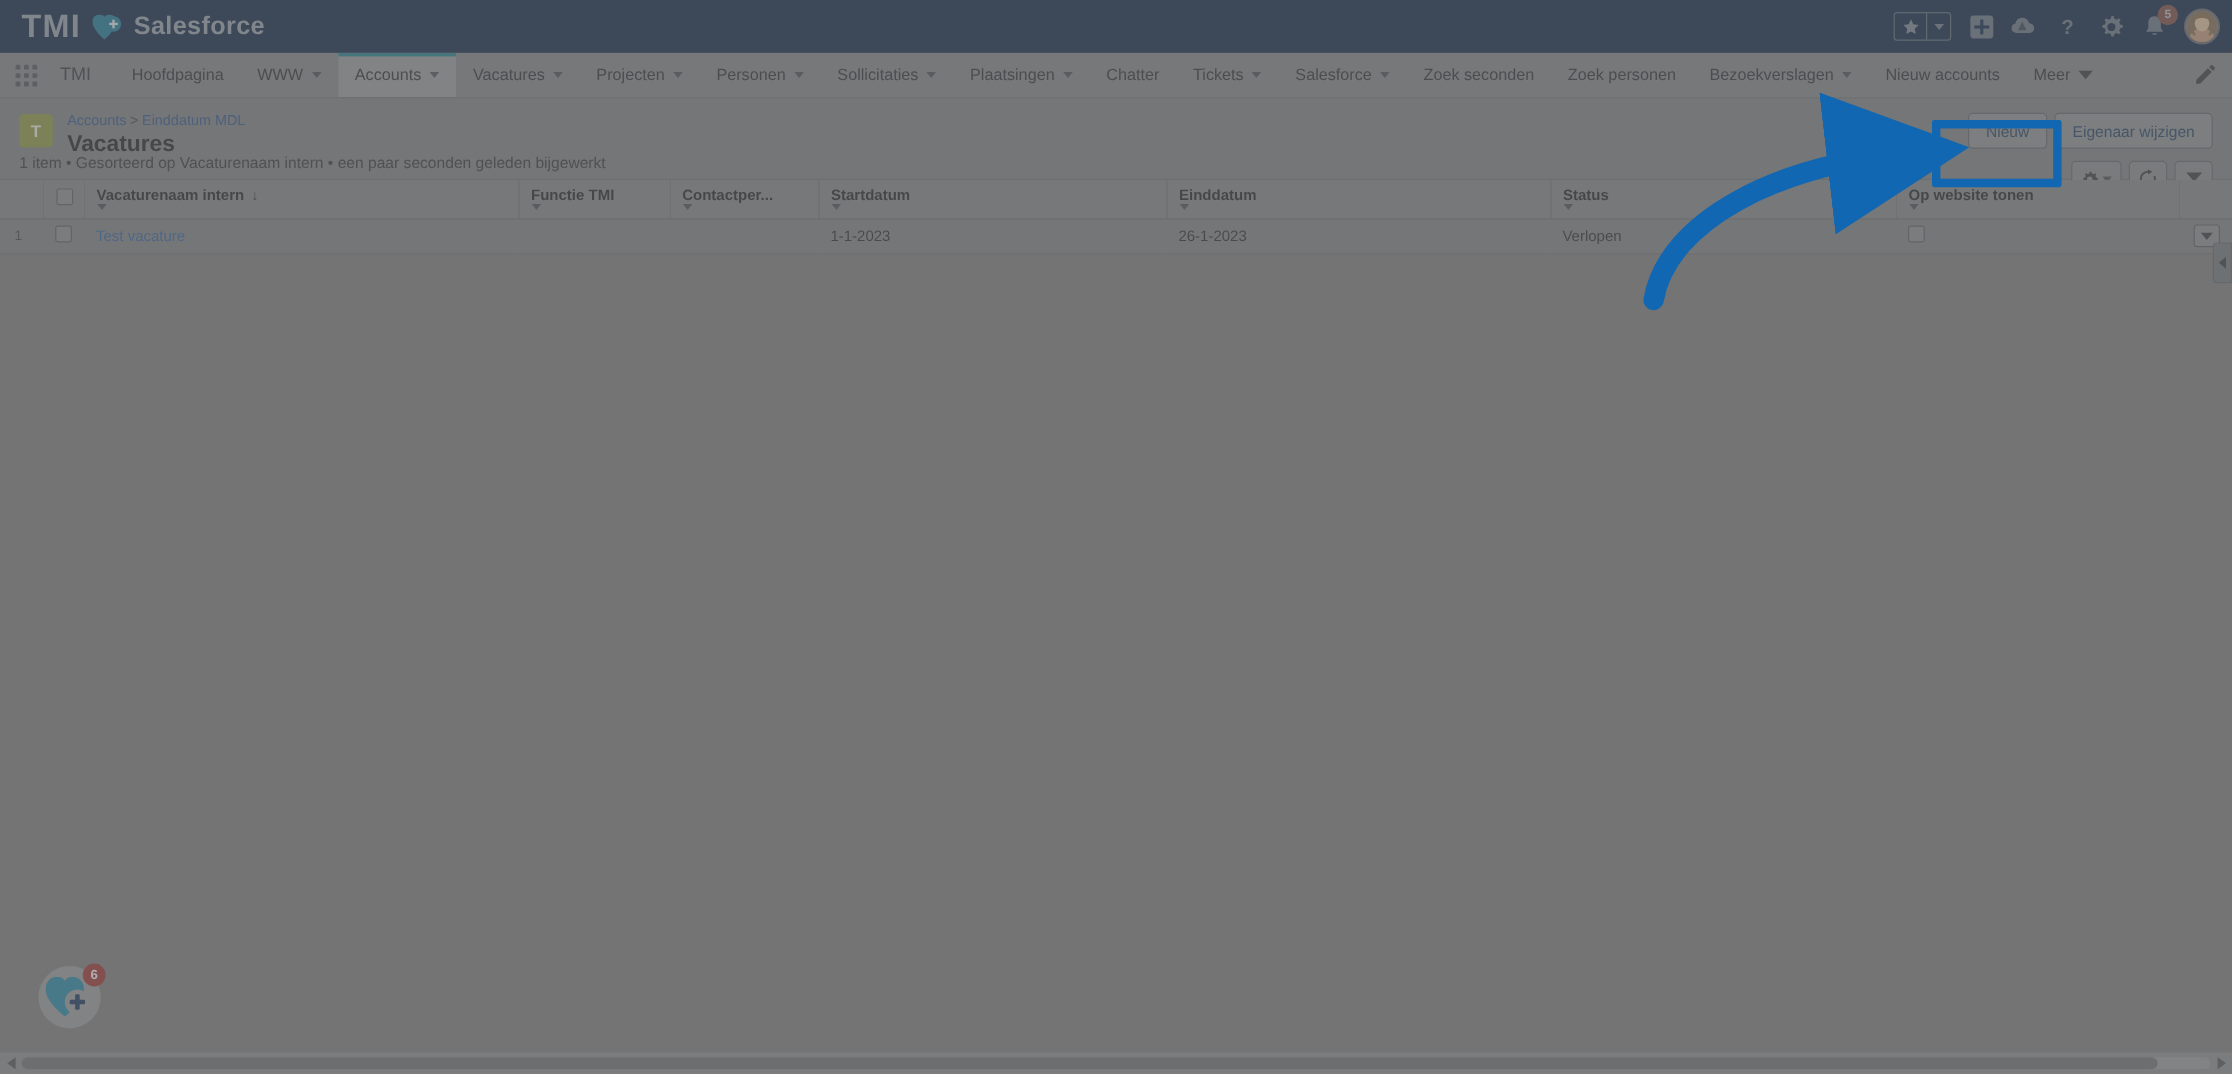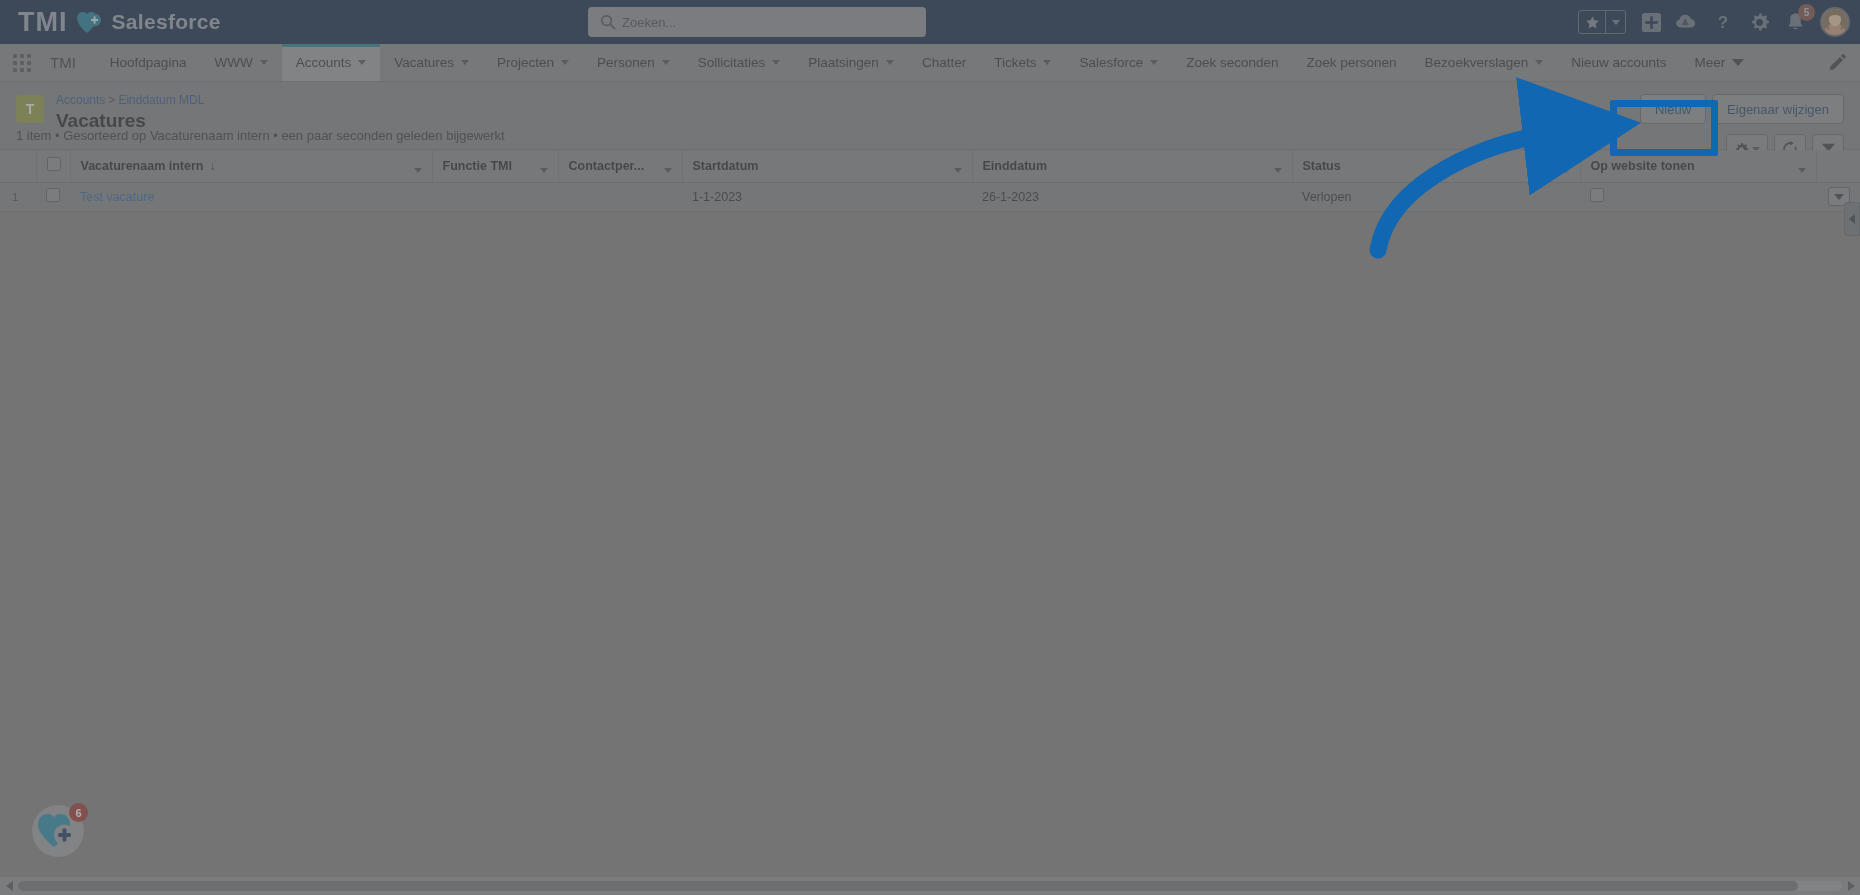--- a/index.html
+++ b/index.html
@@ -107,21 +107,21 @@
   .meta-line { position: absolute; left: 16px; bottom: 6px; font-size: 13px; color: #2b2f33; }
 
   
   .table-wrap { position: relative; background: #7c7c7c; }
   table { width: 100%; border-collapse: collapse; table-layout: fixed; }
   thead th {
     background: #83868a; border-bottom: 1px solid #6b6e72; border-right: 1px solid #74777b;
     height: 32px; font-size: 12.5px; font-weight: 700; color: #17191c; text-align: left;
     padding: 0 10px; position: relative;
   }
-  thead th .th-inner { display: flex; align-items: flex-end; justify-content: space-between; }
+  thead th .th-inner { display: flex; align-items: flex-start; justify-content: space-between; flex-direction: column; }
   thead th .th-label { display: flex; align-items: center; gap: 6px; }
   .sort-arrow { font-size: 12px; color: #2a2d31; }
   tbody td {
     height: 29px; font-size: 12.5px; color: #1d2124; padding: 0 10px;
     border-bottom: 1px solid #6f7276; background: #7f8286;
   }
   .col-num { width: 36px; text-align: left; color: #3b3f44; font-size: 11.5px; padding-left: 12px; }
   .col-chk { width: 34px; }
   .cellbox {
     width: 14px; height: 14px; border: 1px solid #55595e; border-radius: 2px; background: #8b8e92; display: inline-block;
@@ -184,29 +184,20 @@
         <svg width="26" height="22" viewBox="0 0 26 22">
           <path d="M10 21 C2 14 0 9 0 6 C0 2.5 2.5 0 6 0 C8 0 9.5 1 10 2.2 C10.5 1 12 0 14 0 C17.5 0 20 2.5 20 6 C20 9 18 14 10 21 Z" fill="#11789a"></path>
           <circle cx="17.5" cy="8" r="6.5" fill="#11789a"></circle>
           <rect x="16.6" y="4.4" width="1.9" height="7.2" fill="#e8eef2"></rect>
           <rect x="14" y="7" width="7.2" height="1.9" fill="#e8eef2"></rect>
         </svg>
       </span>
       <span class="logo-sf">Salesforce</span>
     </div>
 
-    <div class="search-wrap">
-      <span class="search-icon-g">
-        <svg width="16" height="16" viewBox="0 0 16 16">
-          <circle cx="6.6" cy="6.6" r="4.8" fill="none" stroke="#2f3439" stroke-width="1.7"></circle>
-          <line x1="10.2" y1="10.2" x2="14.6" y2="14.6" stroke="#2f3439" stroke-width="1.9" stroke-linecap="round"></line>
-        </svg>
-      </span>
-      <input class="search-box" placeholder="Zoeken..." style="">
-    </div>
 
     <div class="header-icons">
       <div class="fav-group">
         <span class="fav-star">
           <svg width="15" height="15" viewBox="0 0 16 16">
               <path d="M8 1.2 L10 5.6 L14.8 6.2 L11.3 9.5 L12.2 14.3 L8 12 L3.8 14.3 L4.7 9.5 L1.2 6.2 L6 5.6 Z" fill="#9aa3ad"></path>
             </svg>
         </span>
         <span class="fav-caret">
           <i class="chev" style="border-top-color:#9aa3ad"></i>

